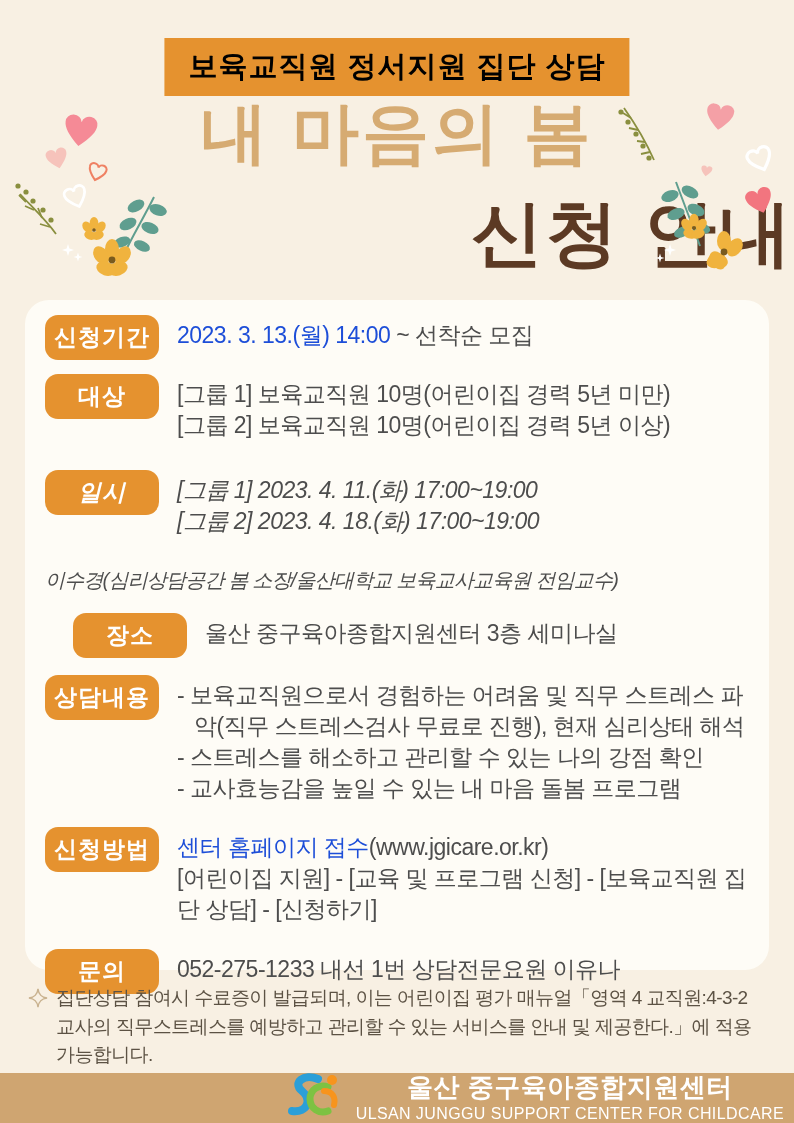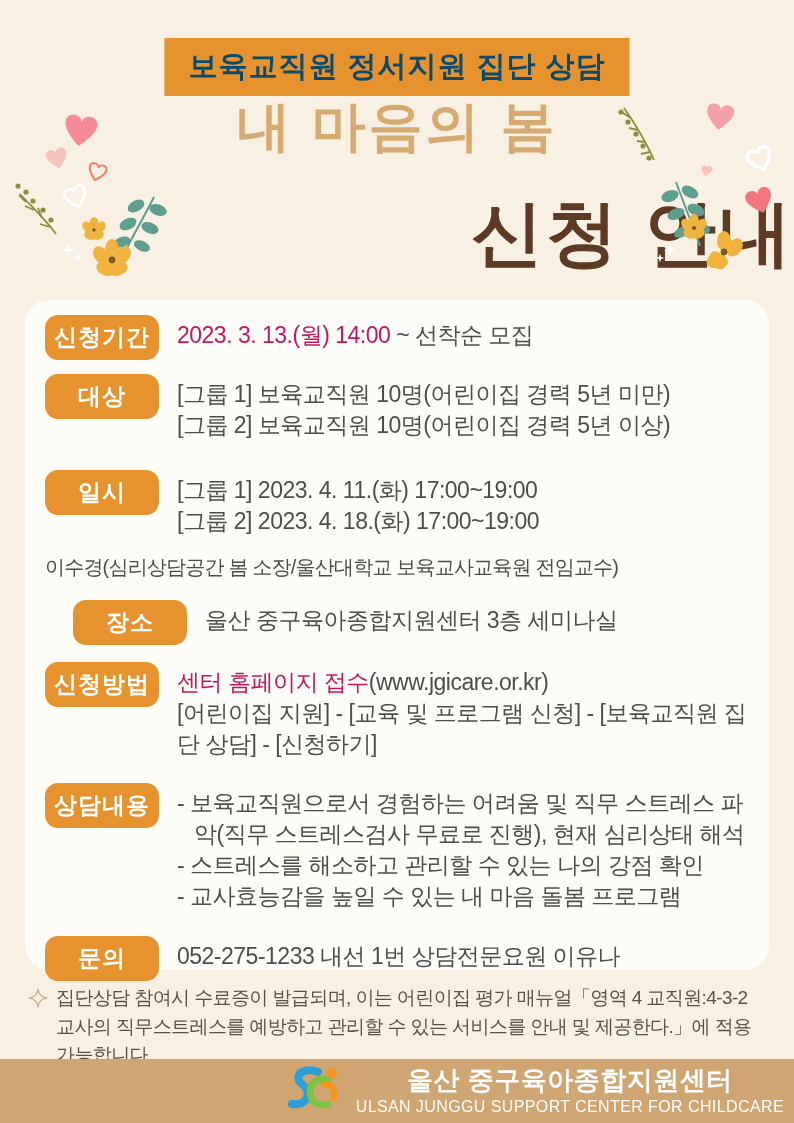--- a/index.html
+++ b/index.html
@@ -8,29 +8,29 @@
     font-family:"Liberation Sans", sans-serif;
     background:#f8f0e3;
     position:relative;
     overflow:hidden;
   }
   .poster { position:absolute; inset:0; }
 
   
   .banner {
     position:absolute; top:38px; left:50%; transform:translateX(-50%);
-    background:#e5922f; color:#0c4a6e;
+    background:#e5922f; color:#000000;
     font-size:29px; font-weight:bold; letter-spacing:1px;
     padding:9px 24px; white-space:nowrap;
   }
 
   
   .title-line1 {
     position:absolute; top:98px; left:0; width:100%;
-    text-align:center; font-size:54px; font-weight:800;
+    text-align:center; font-size:67px; font-weight:800;
     color:#d6ab72; letter-spacing:3px; line-height:1.05;
   }
   .title-line2 {
     position:absolute; top:196px; left:0; width:100%;
     text-align:right; font-size:72px; font-weight:800;
     color:#5c3a24; letter-spacing:3px; line-height:1.05;
   }
 
   .deco { position:absolute; width:185px; height:195px; }
   .deco-left  { top:102px; left:12px; }
@@ -47,43 +47,43 @@
   .badge {
     flex:0 0 114px; background:#e5922f; color:#fff;
     border-radius:13px; text-align:center;
     font-size:23px; font-weight:bold; letter-spacing:1px;
     padding:7px 0; margin-right:18px;
   }
   .content {
     flex:1; color:#4d4d4d; font-size:23px; line-height:1.35;
     padding-top:5px; letter-spacing:-0.5px;
   }
-  .blue { color:#be185d; }
+  .blue { color:#1d4ed8; }
   .row-period   { margin-bottom:14px; }
   .row-target   { margin-bottom:29px; }
-  .row-schedule { margin-bottom:12px; }
+  .row-schedule { margin-bottom:25px;font-style:italic; }
   .row-counselor{ margin-bottom:19px; }
-  .row-counselor .content { font-size:20px; white-space:nowrap; letter-spacing:-0.8px; }
+  .row-counselor .content { font-size:20px; white-space:nowrap; letter-spacing:-0.8px;font-style:italic; }
   .row-place    { margin-bottom:17px;padding-left:28px; }
   .row-method   { margin-bottom:23px; }
   .row-content  { margin-bottom:23px; }
   .bullet { padding-left:17px; text-indent:-17px; }
 
   
   .note {
     position:absolute; top:984px; left:28px; right:26px;
     display:flex; align-items:flex-start; gap:8px;
     color:#5c5244; font-size:19px; line-height:1.5; letter-spacing:-0.6px;
   }
   .note svg { flex:0 0 auto; margin-top:4px; }
   .note-text { flex:1; }
 
   
   .footer {
-    position:absolute; bottom:0; left:0; width:100%; height:64px;
+    position:absolute; bottom:0; left:0; width:100%; height:50px;
     background:#cfa571;
     display:flex; align-items:center; justify-content:flex-end;
     gap:12px; padding-right:10px;
   }
   .footer-text { text-align:center; color:#fff; }
   .org-name { font-size:26px; font-weight:bold; letter-spacing:0.5px; line-height:1.1; }
   .org-name-en { font-size:16px; letter-spacing:0.4px; margin-top:3px; }
 </style>
 </head>
 <body>
@@ -236,36 +236,36 @@
 
     <div class="row row-counselor">
       <div class="content">이수경(심리상담공간 봄 소장/울산대학교 보육교사교육원 전임교수)</div>
     </div>
 
     <div class="row row-place">
       <div class="badge">장소</div>
       <div class="content">울산 중구육아종합지원센터 3층 세미나실</div>
     </div>
 
+    <div class="row row-content">
+      <div class="badge">상담내용</div>
+      <div class="content">
+        <div class="bullet">- 보육교직원으로서 경험하는 어려움 및 직무 스트레스 파악(직무 스트레스검사 무료로 진행), 현재 심리상태 해석</div>
+        <div class="bullet">- 스트레스를 해소하고 관리할 수 있는 나의 강점 확인</div>
+        <div class="bullet">- 교사효능감을 높일 수 있는 내 마음 돌봄 프로그램</div>
+      </div>
+    </div>
+
     <div class="row row-method">
       <div class="badge">신청방법</div>
       <div class="content">
         <div>
           <span class="blue">센터 홈페이지 접수</span><span>(www.jgicare.or.kr)</span>
         </div>
         <div>[어린이집 지원] - [교육 및 프로그램 신청] - [보육교직원 집단 상담] - [신청하기]</div>
-      </div>
-    </div>
-
-    <div class="row row-content">
-      <div class="badge">상담내용</div>
-      <div class="content">
-        <div class="bullet">- 보육교직원으로서 경험하는 어려움 및 직무 스트레스 파악(직무 스트레스검사 무료로 진행), 현재 심리상태 해석</div>
-        <div class="bullet">- 스트레스를 해소하고 관리할 수 있는 나의 강점 확인</div>
-        <div class="bullet">- 교사효능감을 높일 수 있는 내 마음 돌봄 프로그램</div>
       </div>
     </div>
 
     <div class="row row-inquiry">
       <div class="badge">문의</div>
       <div class="content">052-275-1233 내선 1번 상담전문요원 이유나</div>
     </div>
 
   </div>
 

